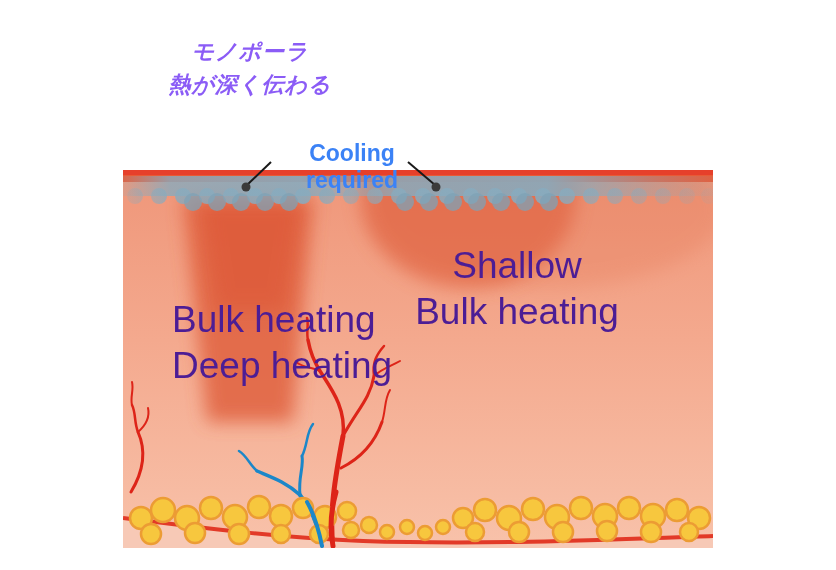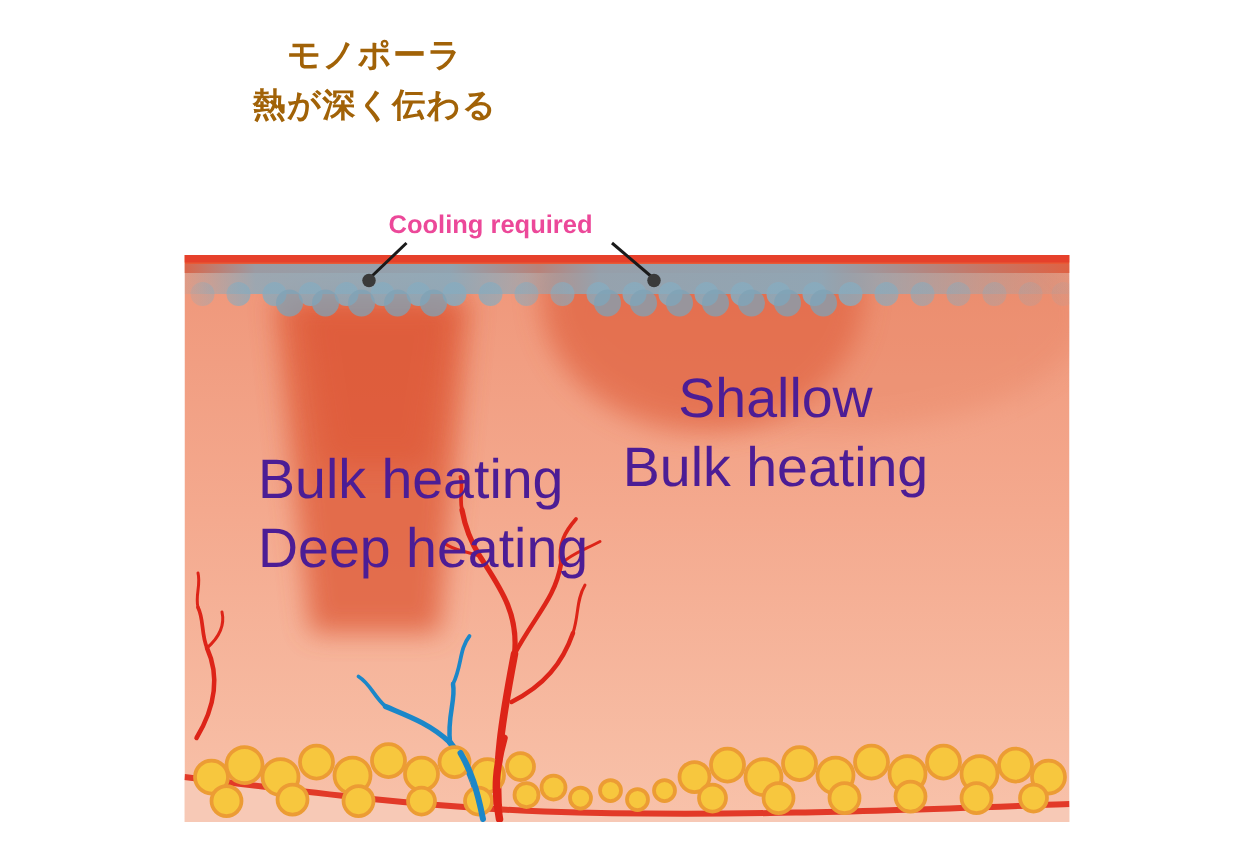--- a/index.html
+++ b/index.html
@@ -1,38 +1,38 @@
 <!DOCTYPE html>
 <html><head>
 <meta charset="utf-8">
 <style>
   html,body{margin:0;padding:0;background:#ffffff;}
   .stage{
     position:relative;width:836px;height:570px;background:#ffffff;overflow:hidden;
     font-family:"Liberation Sans", sans-serif;
   }
   .jp-label{
-    position:absolute;top:20px;width:220px;text-align:center;
-    font-size:22px;font-weight:bold;line-height:33px;color:#a16207;letter-spacing:1px;
+    position:absolute;top:35px;width:220px;text-align:center;
+    font-size:22px;font-weight:bold;line-height:33px;color:#8b5cf6;letter-spacing:1px;font-style:italic;
   }
   .jp-label.mono{left:140px;}
   .jp-label.bi{left:355px;}
   .diagram{
     position:absolute;left:123px;top:170px;width:590px;height:378px;
   }
   .diagram svg{position:absolute;left:0;top:0;}
   .heat-text{
     position:absolute;color:#4c1d95;font-size:37px;line-height:46px;
     font-family:"Liberation Sans", sans-serif;z-index:2;
   }
   .heat-text.left{left:49px;top:127px;white-space:nowrap;}
   .heat-text.right{left:274px;top:73px;width:240px;text-align:center;}
   .cooling-label{
-    position:absolute;left:242px;top:140px;width:170px;text-align:center;
-    font-size:17px;font-weight:bold;color:#ec4899;z-index:4;
+    position:absolute;left:267px;top:140px;width:170px;text-align:center;
+    font-size:23px;font-weight:bold;color:#3b82f6;z-index:4;
   }
   .cooling-pointers{
     position:absolute;left:123px;top:128px;width:340px;height:72px;z-index:3;
   }
 </style>
 </head>
 <body>
 
 <div class="stage">
 

